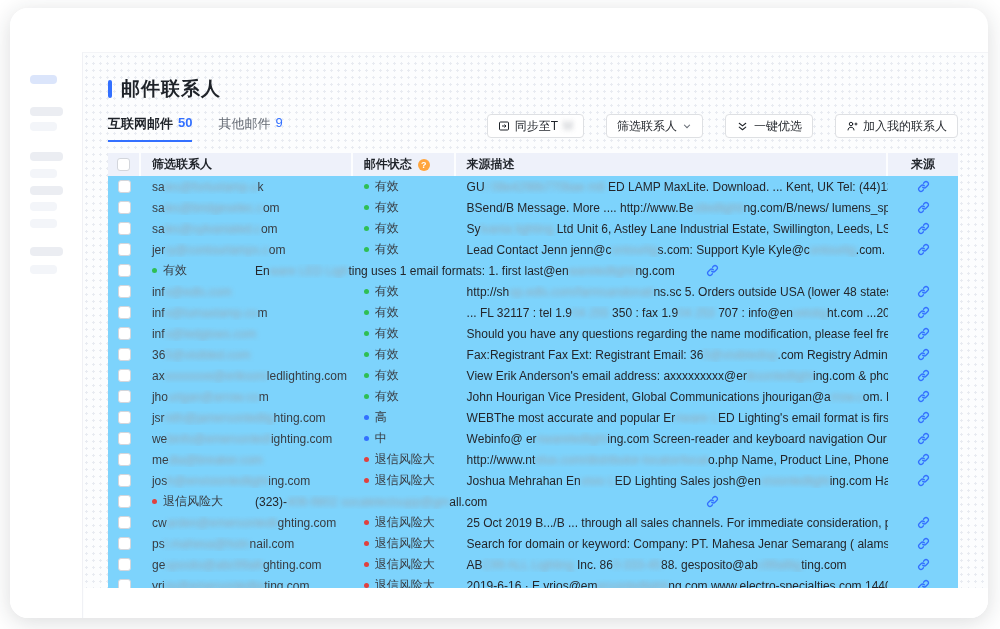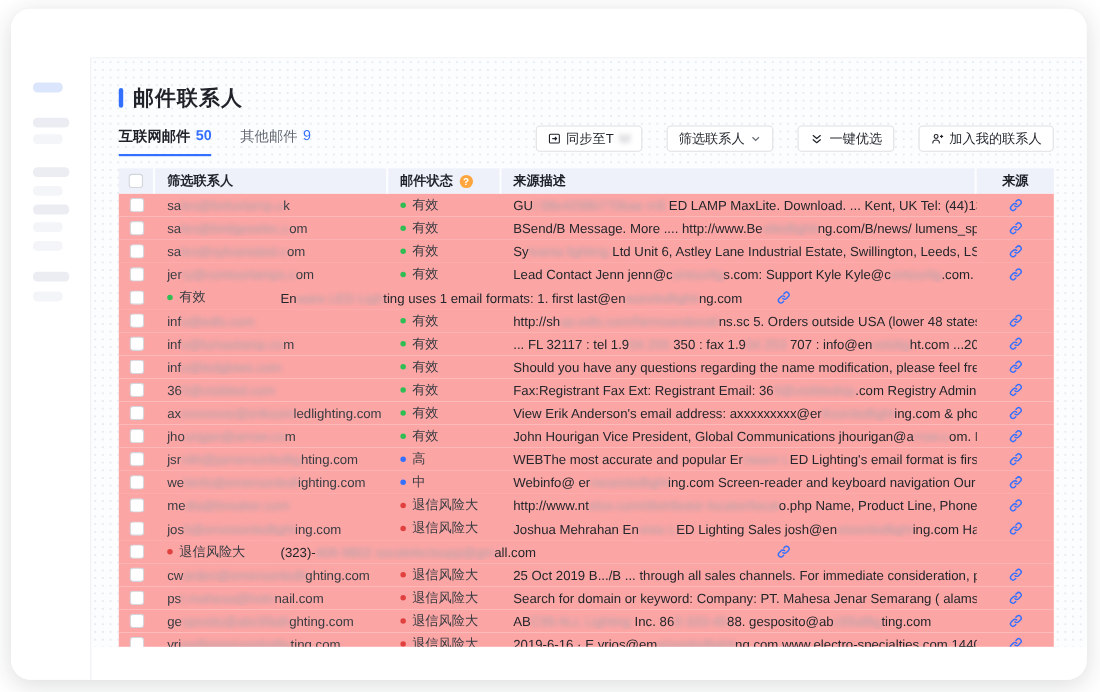--- a/index.html
+++ b/index.html
@@ -43,21 +43,21 @@
   .thead { display:flex; height:23px; }
   .th { background:#eef1fa; display:flex; align-items:center; font-size:12px; font-weight:700;
         color:#1f2329; padding-left:11px; border-right:2px solid #fcfdfe; }
   .th:last-child { border-right:none; justify-content:center; padding-left:0; }
   .col-check { width:33px; justify-content:center; padding-left:0 !important; }
   .col-email { width:212px; }
   .col-status{ width:103px; }
   .col-desc  { width:433px; }
   .col-src   { width:70px; }
   .tbody { background:#fff; }
-  .trow { display:flex; height:21px; align-items:center; background:#fca5a5; }
+  .trow { display:flex; height:21px; align-items:center; background:#7dd3fc; }
   .td { font-size:12px; color:#383c42; padding-left:11px; overflow:hidden; white-space:nowrap; }
   .td.col-check { display:flex; justify-content:center; padding-left:0; }
   .td.col-desc { color:#24262b; text-overflow:clip; }
   .td.col-src { display:flex; justify-content:center; padding-left:0; }
   .checkbox { width:13px; height:13px; border:1px solid #d3d6dc; border-radius:3px; background:#fff; cursor:pointer; }
   .sdot { display:inline-block; width:5px; height:5px; border-radius:50%; margin-right:6px; vertical-align:1px; }
   .st-green .sdot{ background:#2fbe54; } .st-blue .sdot{ background:#3370ff; } .st-red .sdot{ background:#e0413f; }
   .help { width:12px; height:12px; border-radius:50%; background:#ffa53d; color:#fff; font-size:9px; font-weight:700;
           display:inline-flex; align-items:center; justify-content:center; margin-left:6px; }
   .bl { filter:blur(2.6px); color:#9ba0a8; opacity:.8; }

